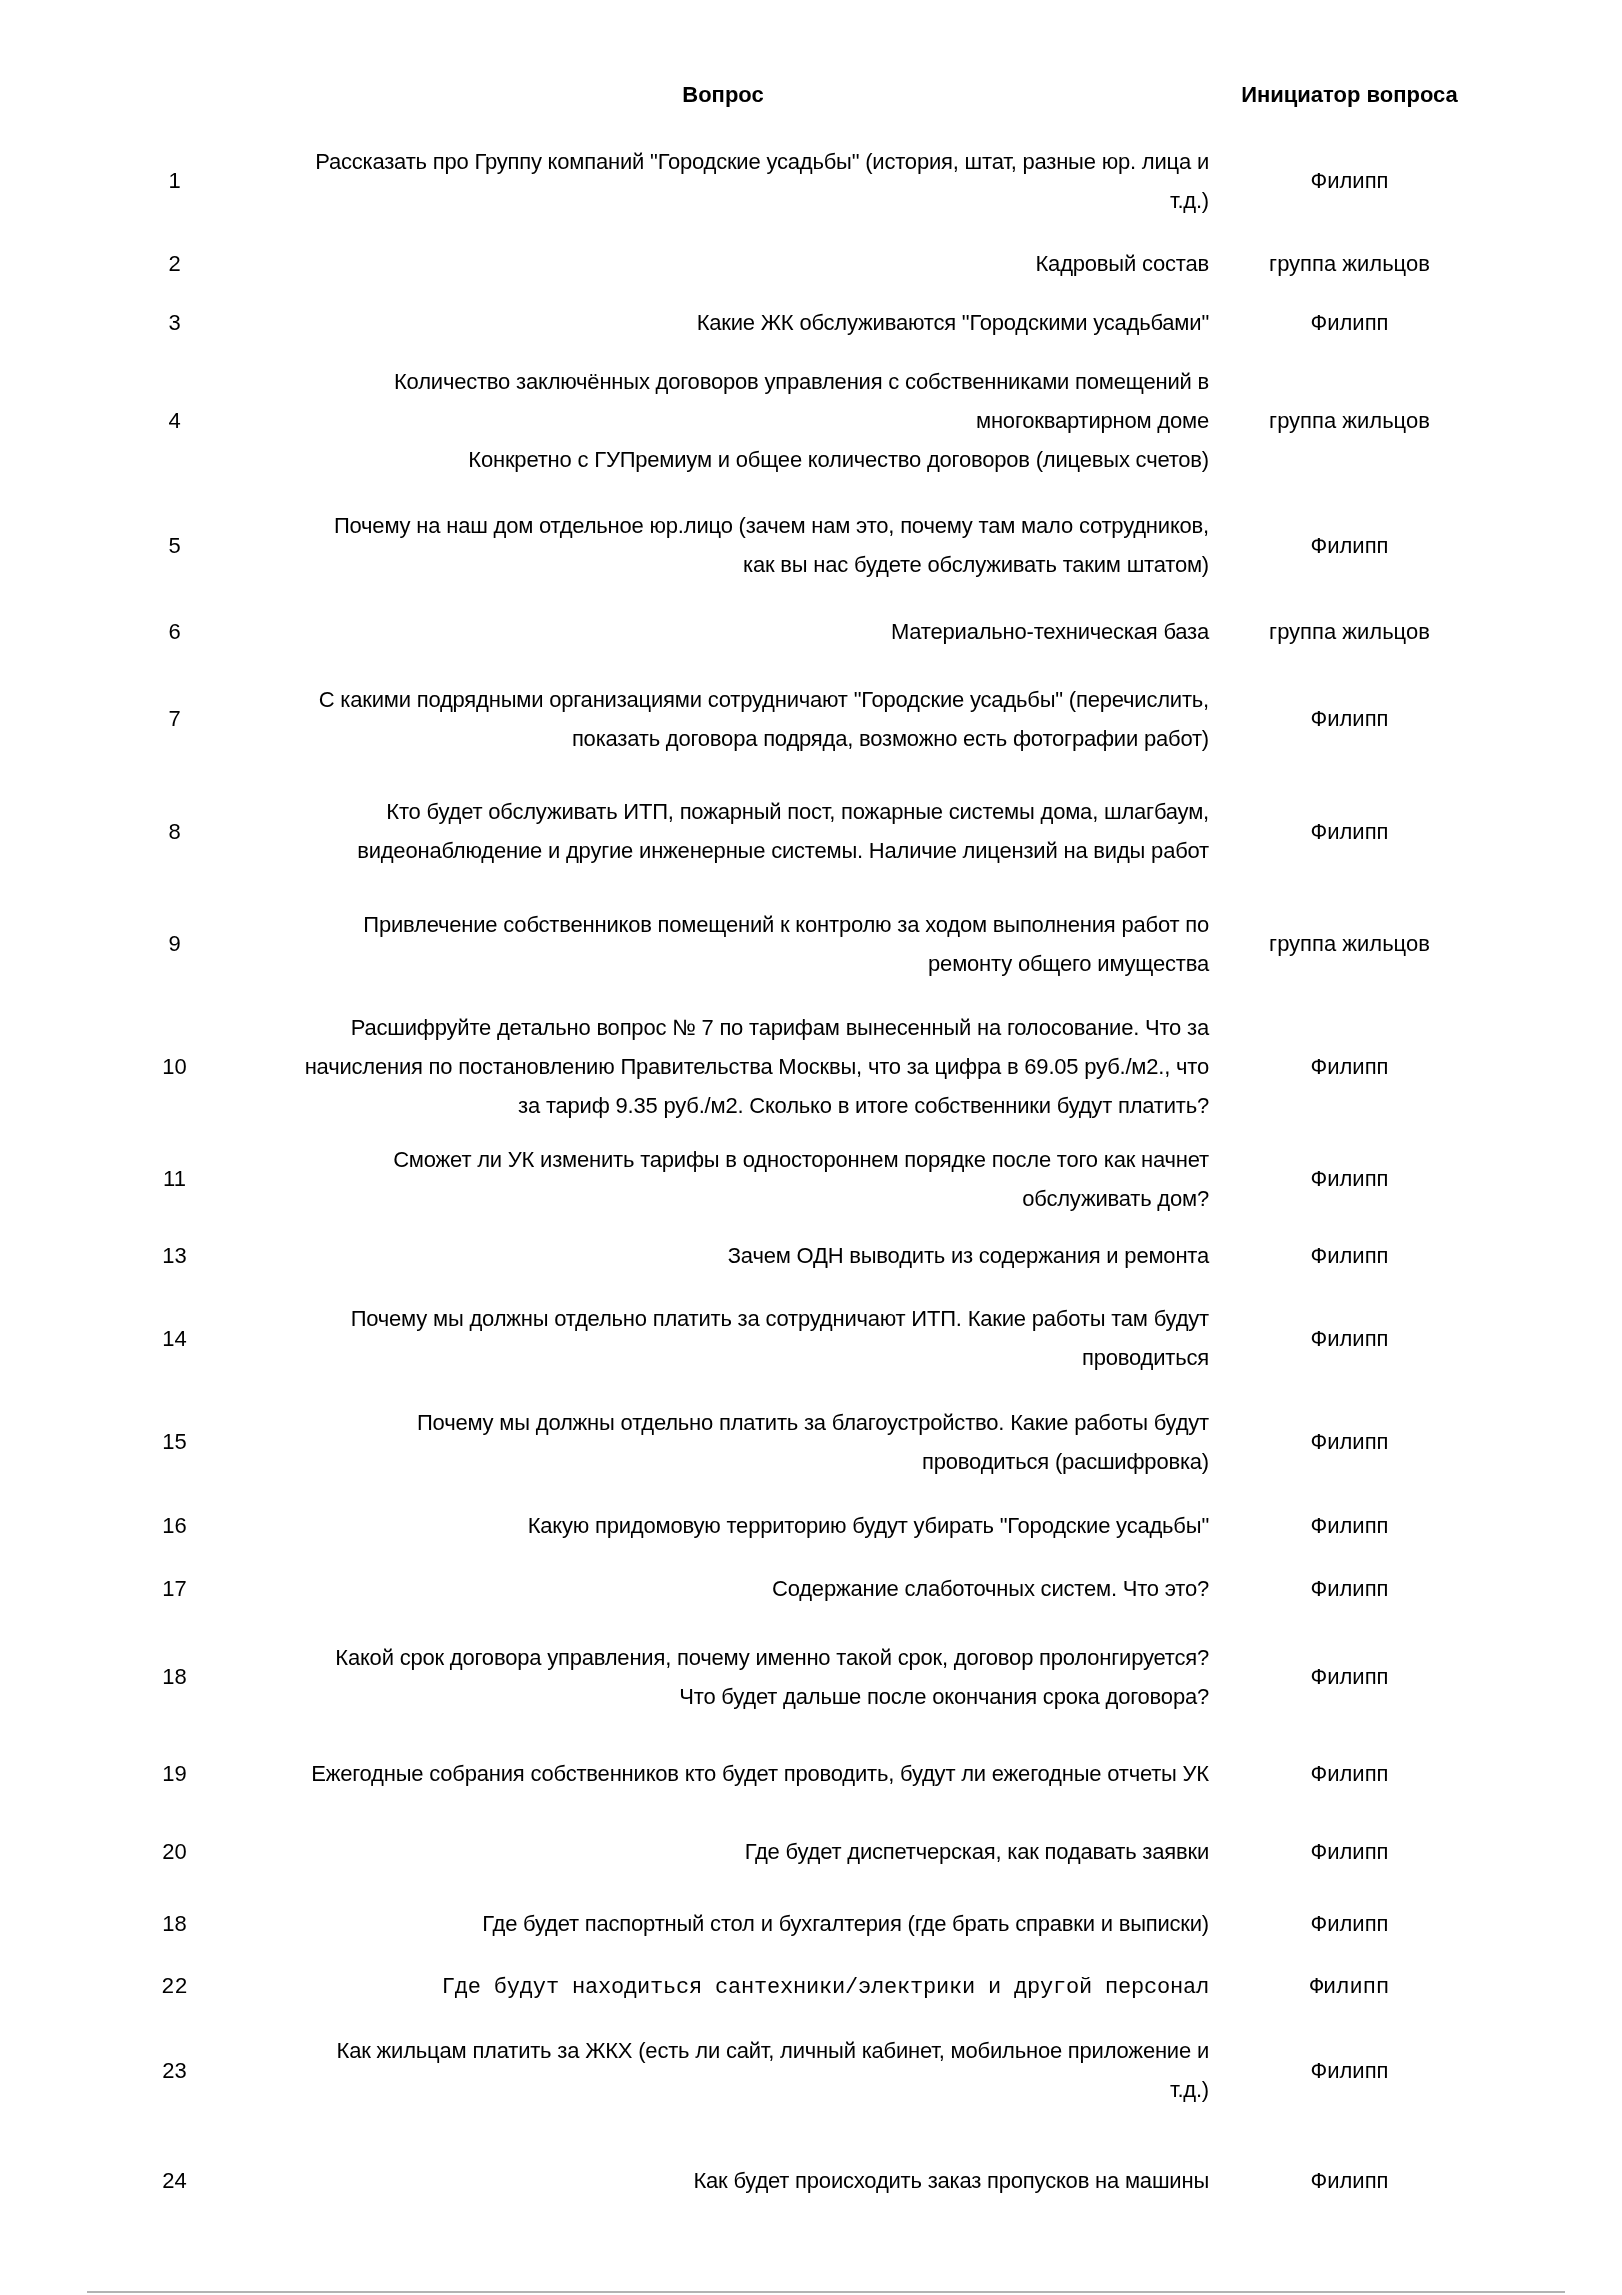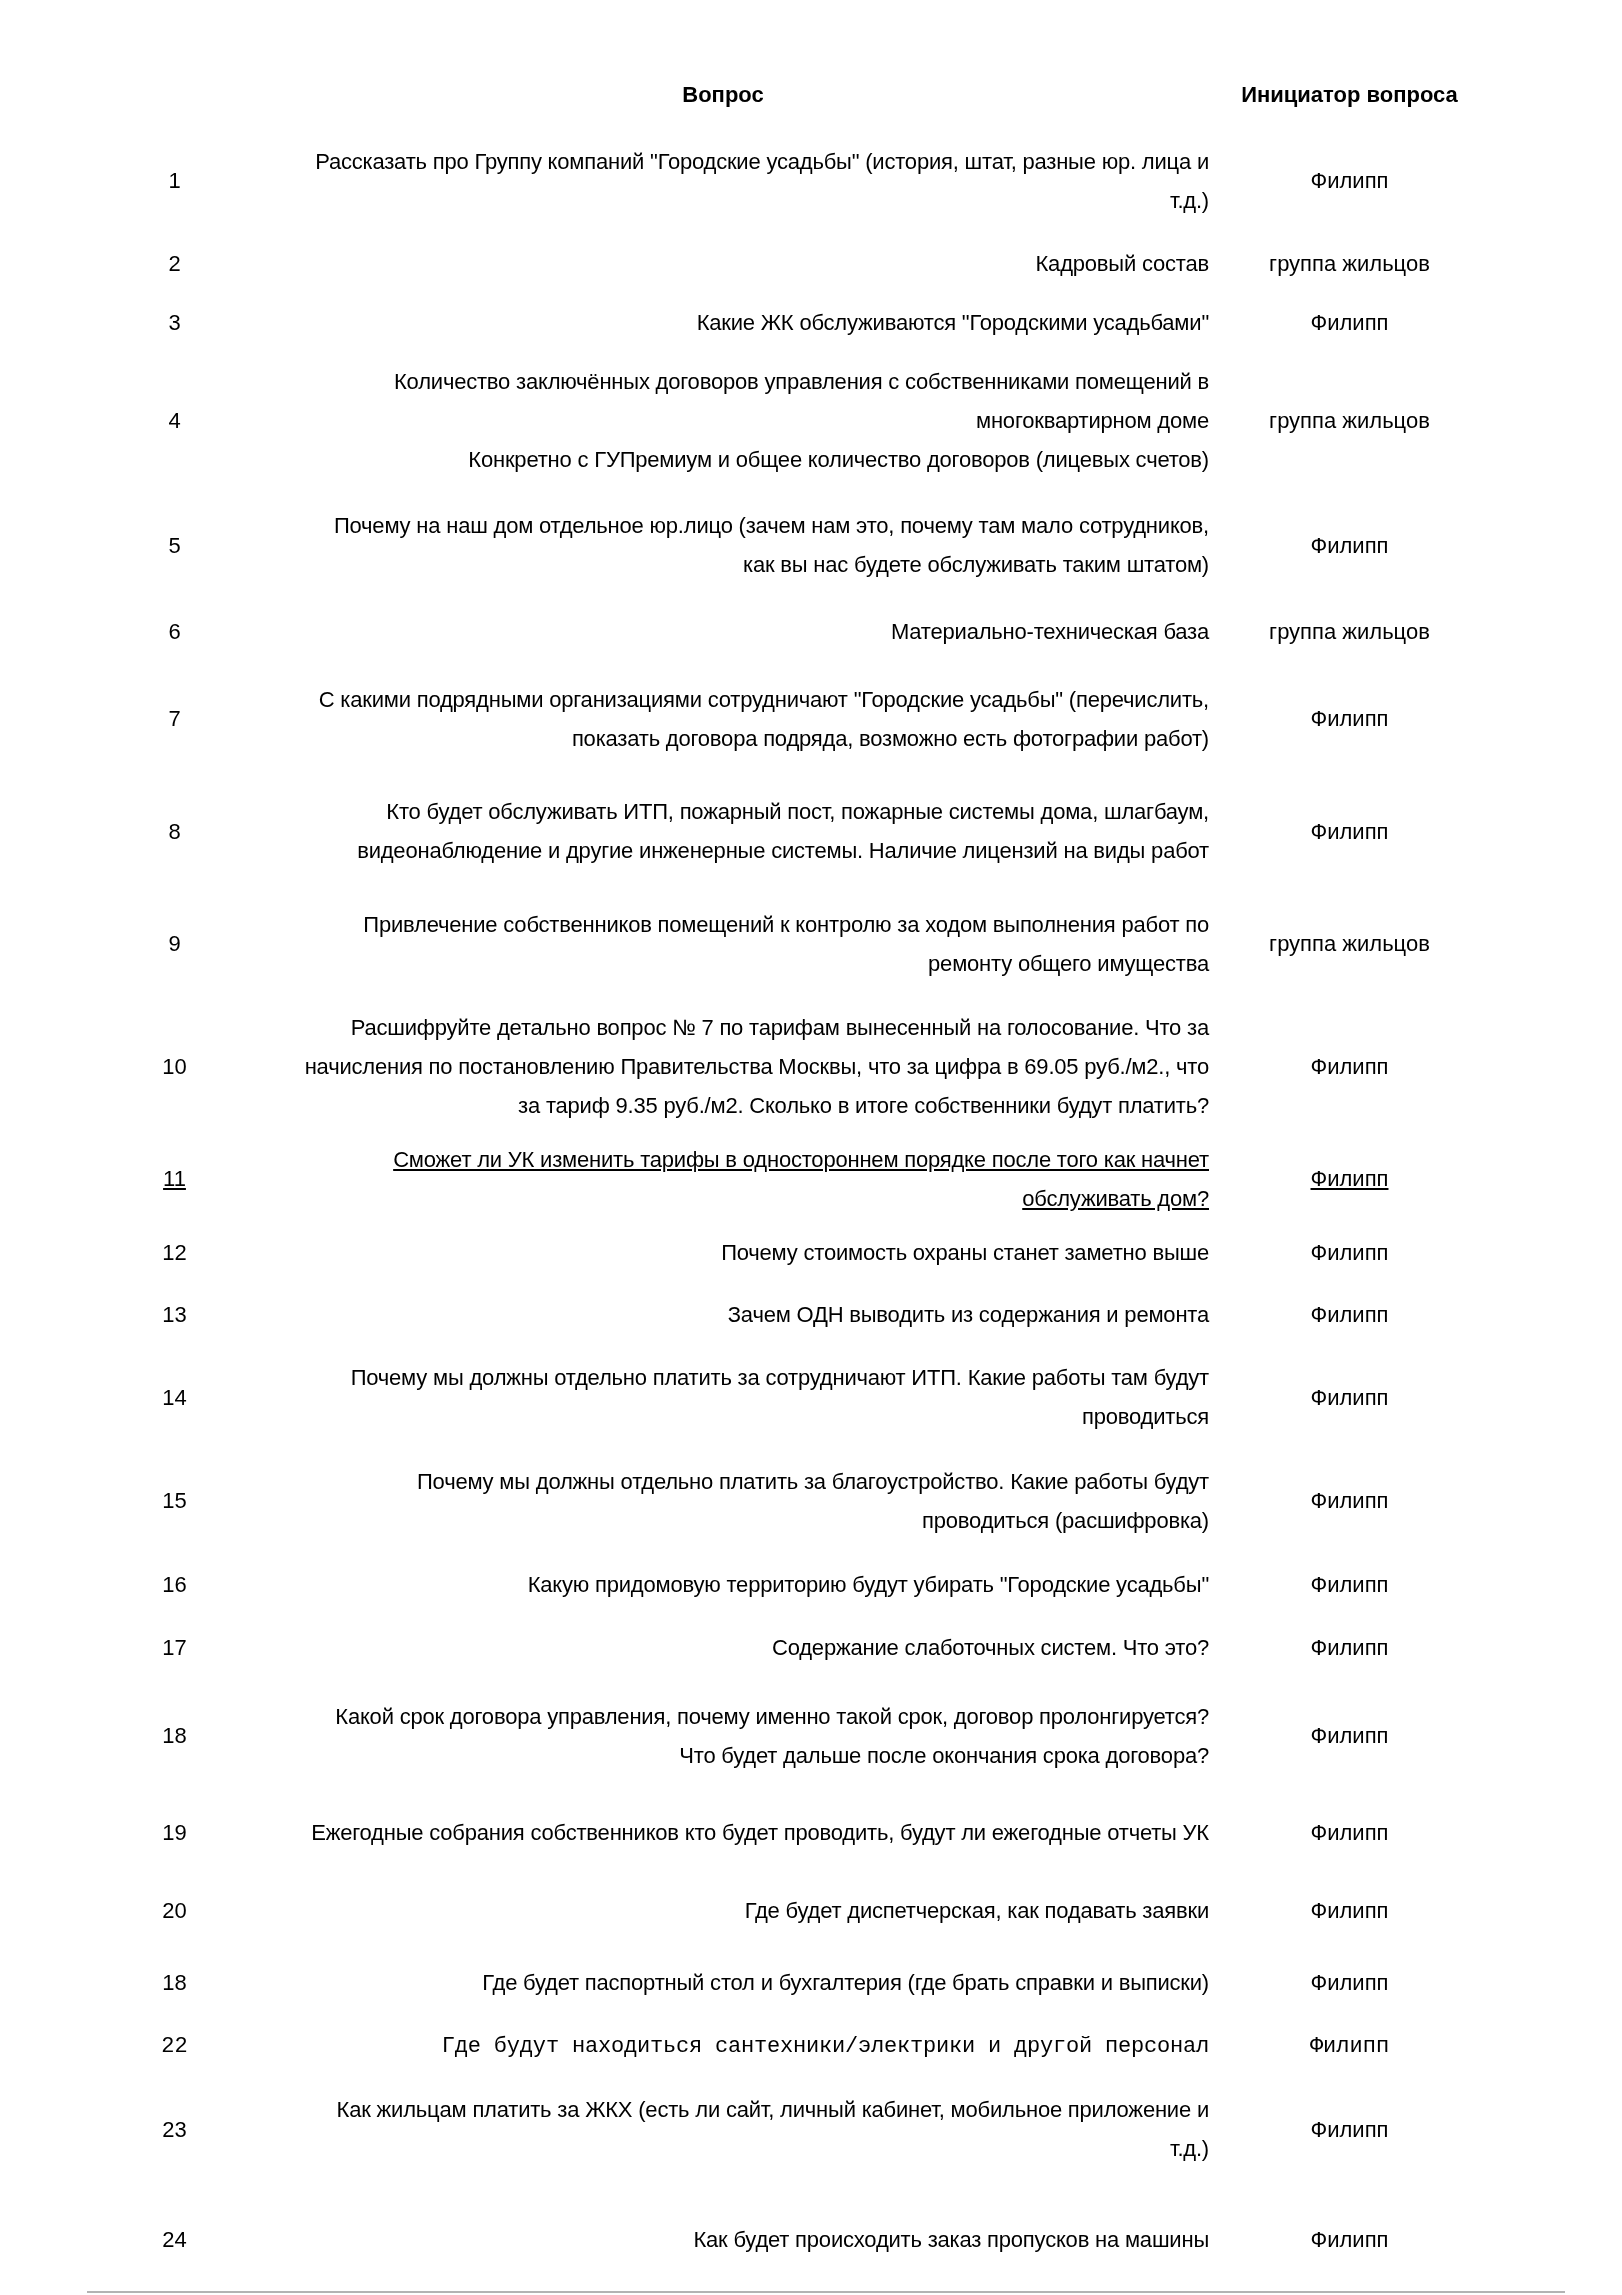--- a/index.html
+++ b/index.html
@@ -134,32 +134,27 @@
   </tr>
 
   <tr style="height: 136px;">
     <td class="cell-num">10</td>
     <td class="cell-question">Расшифруйте детально вопрос № 7 по тарифам вынесенный на голосование. Что за
 начисления по постановлению Правительства Москвы, что за цифра в 69.05 руб./м2., что
 за тариф 9.35 руб./м2. Сколько в итоге собственники будут платить?</td>
     <td class="cell-initiator">Филипп</td>
   </tr>
 
-  <tr style="height: 89px; text-decoration: underline;">
+  <tr style="height: 89px;">
     <td class="cell-num">11</td>
     <td class="cell-question">Сможет ли УК изменить тарифы в одностороннем порядке после того как начнет
 обслуживать дом?</td>
     <td class="cell-initiator">Филипп</td>
   </tr>
 
-  <tr style="height: 59px;">
-    <td class="cell-num">12</td>
-    <td class="cell-question">Почему стоимость охраны станет заметно выше</td>
-    <td class="cell-initiator">Филипп</td>
-  </tr>
 
   <tr style="height: 64px;">
     <td class="cell-num">13</td>
     <td class="cell-question">Зачем ОДН выводить из содержания и ремонта</td>
     <td class="cell-initiator">Филипп</td>
   </tr>
 
   <tr style="height: 102px;">
     <td class="cell-num">14</td>
     <td class="cell-question">Почему мы должны отдельно платить за сотрудничают ИТП. Какие работы там будут

